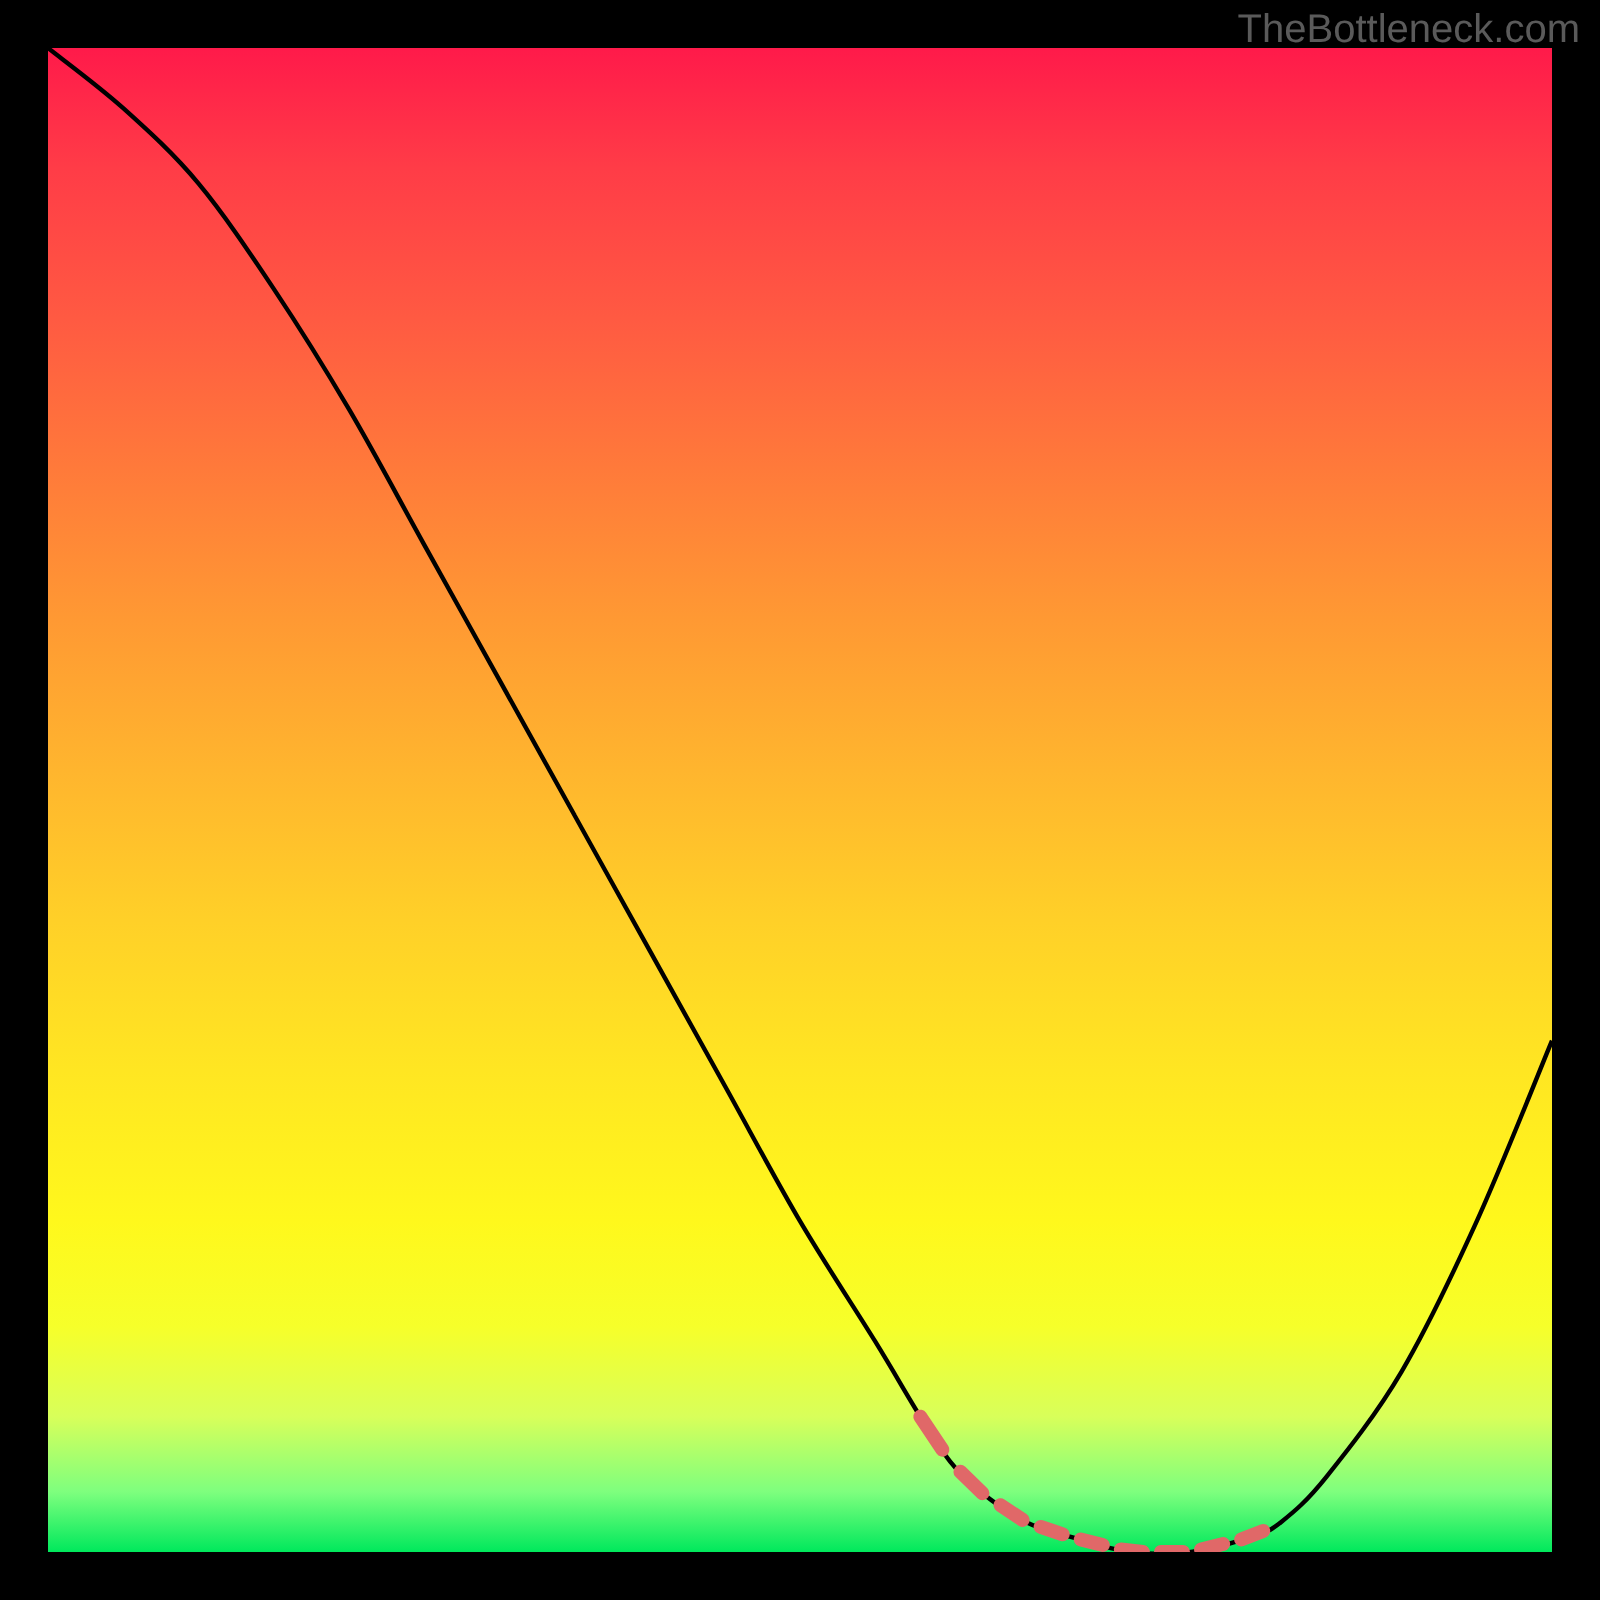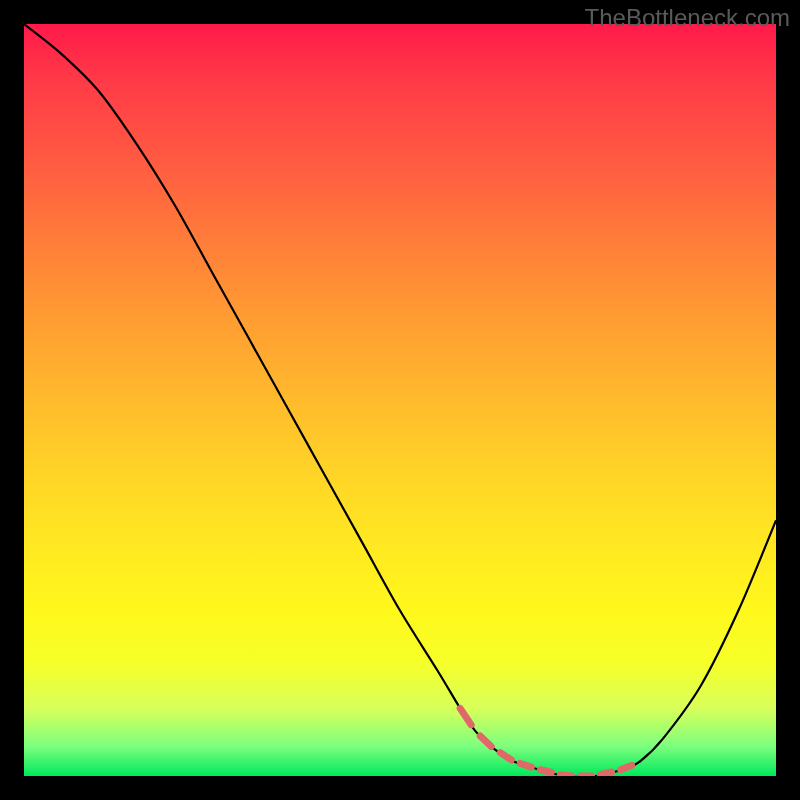--- a/index.html
+++ b/index.html
@@ -8,21 +8,21 @@
     height: 800px;
     background: #000;
     position: relative;
     font-family: Arial, sans-serif;
   }
   .watermark {
     position: absolute;
     top: 4px;
     right: 10px;
     color: #5a5a5a;
-    font-size: 24px;
+    font-size: 20px;
     font-weight: 500;
     z-index: 10;
     margin-left: 24px;
   }
   .plot-area {
     position: absolute;
     left: 24px;
     top: 24px;
     width: 752px;
     height: 752px;

